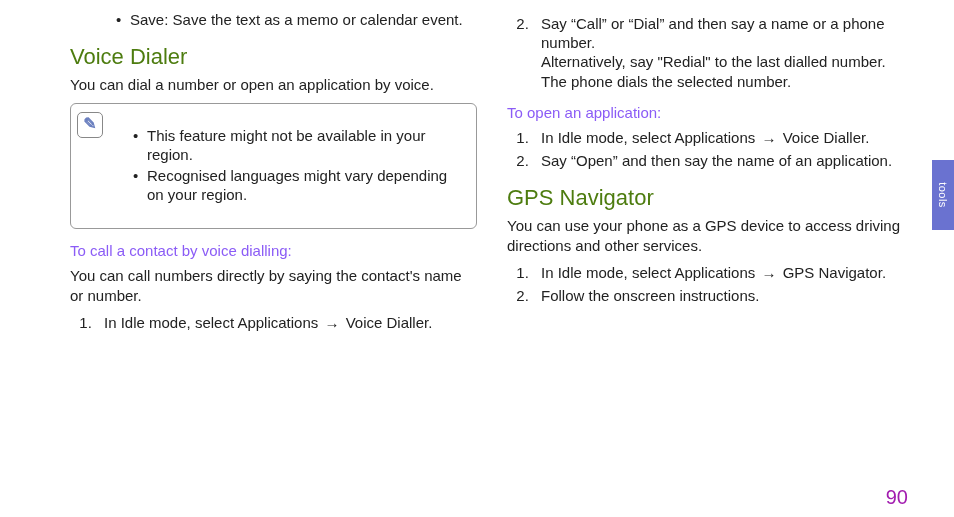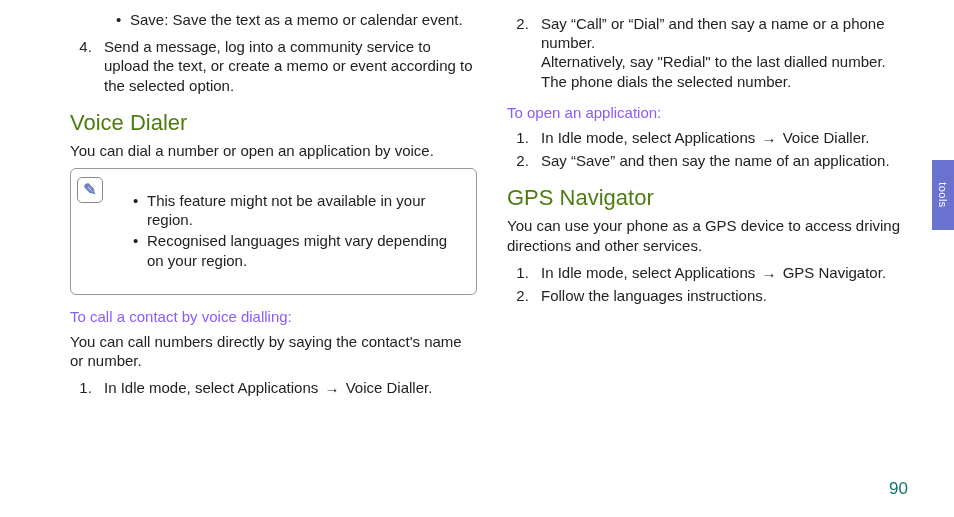--- a/index.html
+++ b/index.html
@@ -137,23 +137,23 @@
   }
   .side-tab span {
     transform: rotate(90deg);
     white-space: nowrap;
     letter-spacing: 0.5px;
   }
 
   .page-num {
     position: absolute;
     right: 46px;
-    bottom: 18px;
-    font-size: 17px;
-    color: #0f766e;
+    bottom: 8px;
+    font-size: 20px;
+    color: #a21caf;
   }
 
   b { font-weight: normal; }
 </style>
 </head>
 <body>
 
 <div class="page">
 
   <div class="columns">
@@ -161,23 +161,20 @@
     <div class="col">
 
       <div class="bullet-row">
         <div class="dot">•</div>
         <div class="txt">
           <b>Save:</b>
           <span>Save the text as a memo or calendar event.</span>
         </div>
       </div>
 
-      <ol class="num" start="4">
-        <li>Send a message, log into a community service to upload the text, or create a memo or event according to the selected option.</li>
-      </ol>
 
       <h2 class="section-title">Voice Dialer</h2>
       <p class="intro">You can dial a number or open an application by voice.</p>
 
       <div class="note-box">
         <div class="note-icon">
           <span>✎</span>
         </div>
         <ul class="bullets note-list">
           <li>This feature might not be available in your region.</li>
@@ -212,35 +209,35 @@
 
       <div class="sub-heading">To open an application:</div>
 
       <ol class="num">
         <li>
           <span>In Idle mode, select </span><b>Applications</b>
           <span class="arrow">→</span>
           <b>Voice Dialler</b><span>.</span>
         </li>
         <li>
-          <span>Say “</span><b>Save</b><span>” and then say the name of an application.</span>
+          <span>Say “</span><b>Open</b><span>” and then say the name of an application.</span>
           <br>
         </li>
       </ol>
 
       <h2 class="section-title">GPS Navigator</h2>
       <p class="intro">You can use your phone as a GPS device to access driving directions and other services.</p>
 
       <ol class="num">
         <li>
           <span>In Idle mode, select </span><b>Applications</b>
           <span class="arrow">→</span>
           <b>GPS Navigator</b><span>.</span>
         </li>
-        <li>Follow the languages instructions.</li>
+        <li>Follow the onscreen instructions.</li>
       </ol>
 
     </div>
   </div>
 
   <div class="side-tab">
     <span>tools</span>
   </div>
 
   <div class="page-num">90</div>

